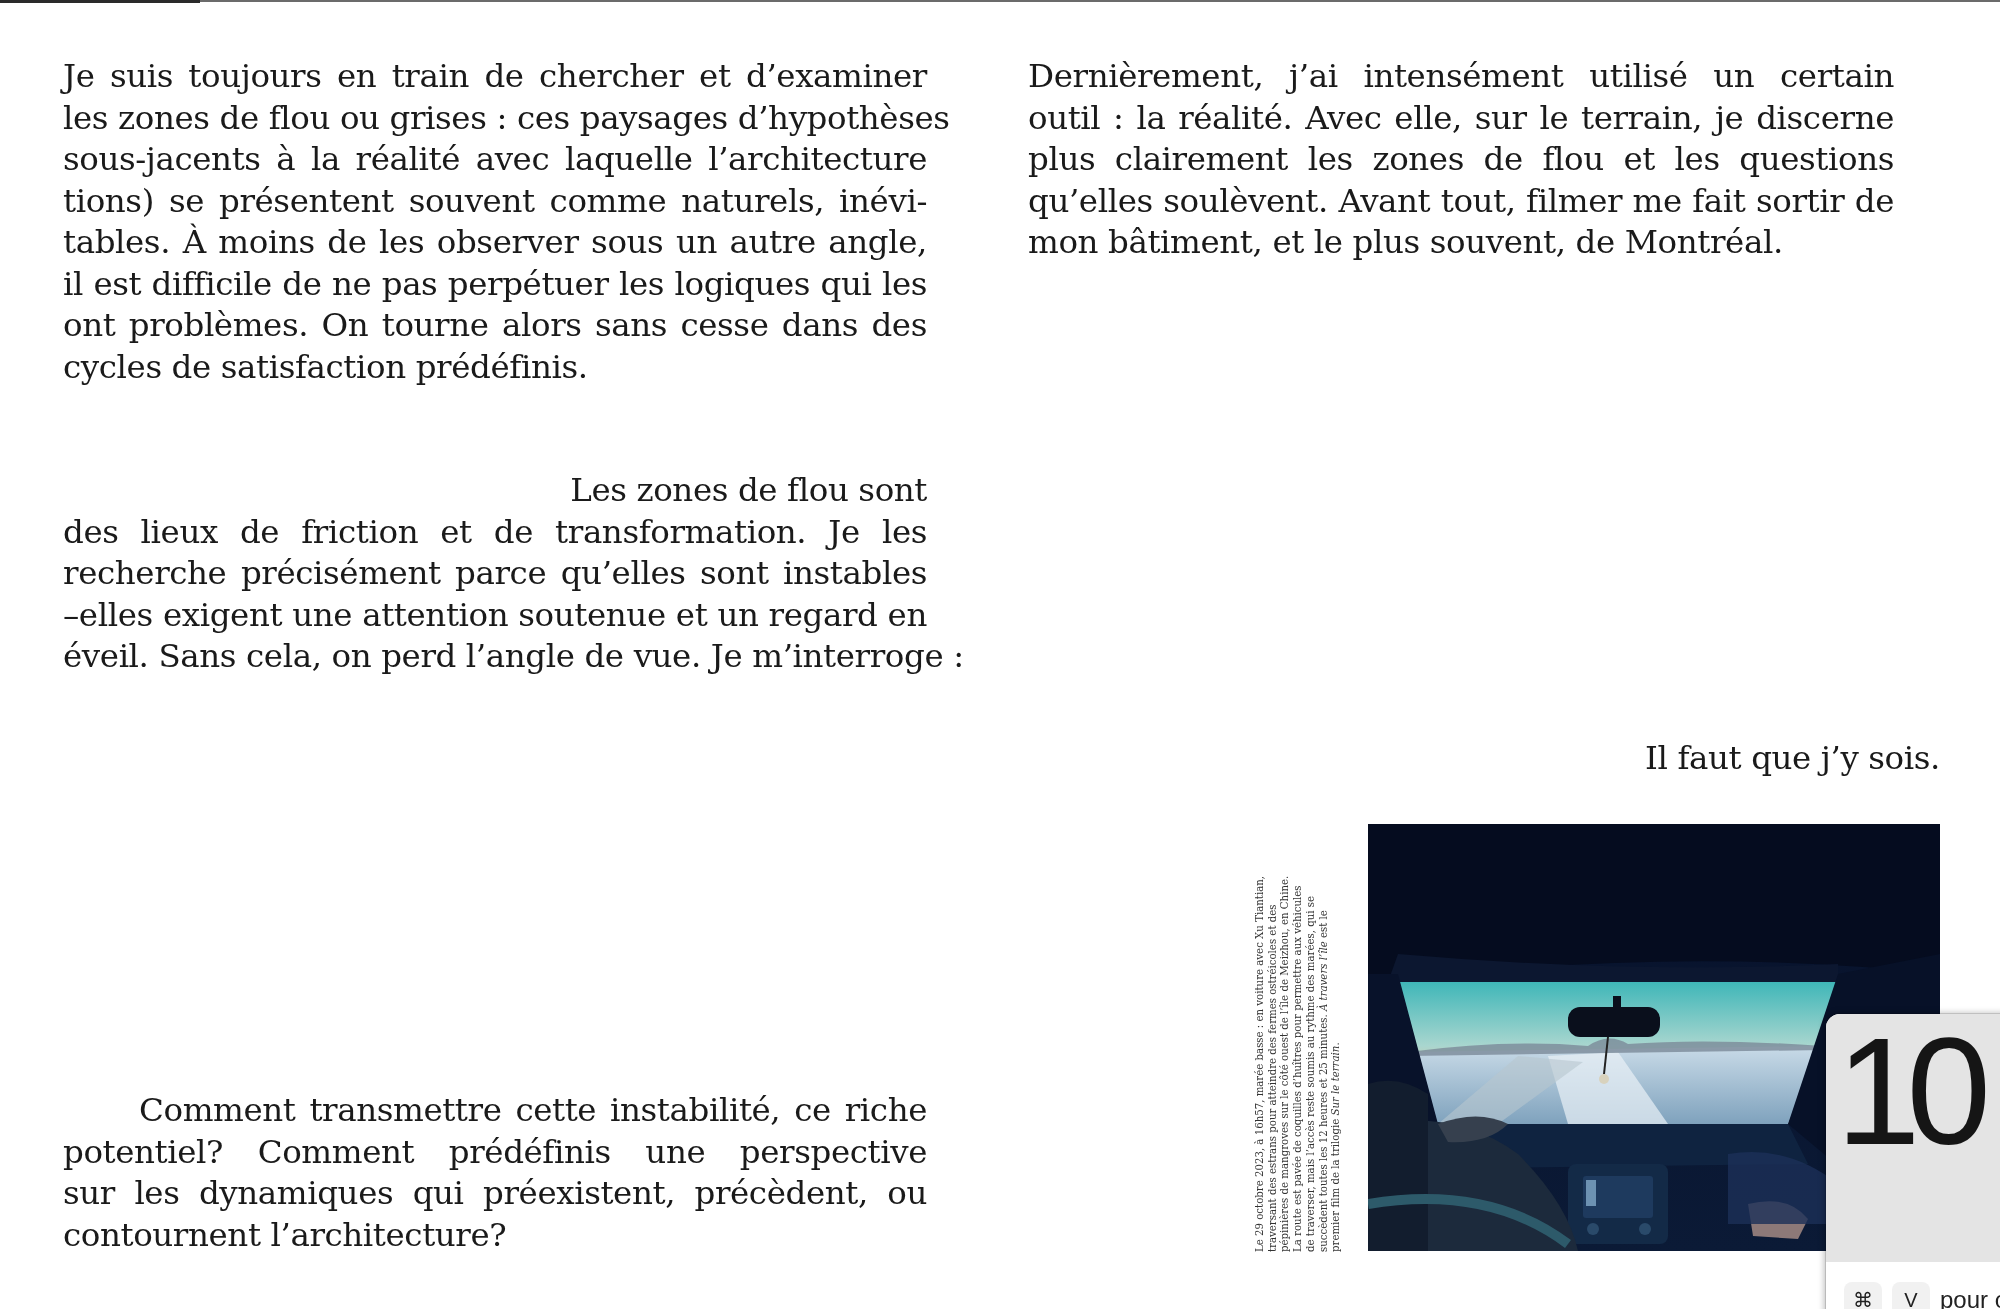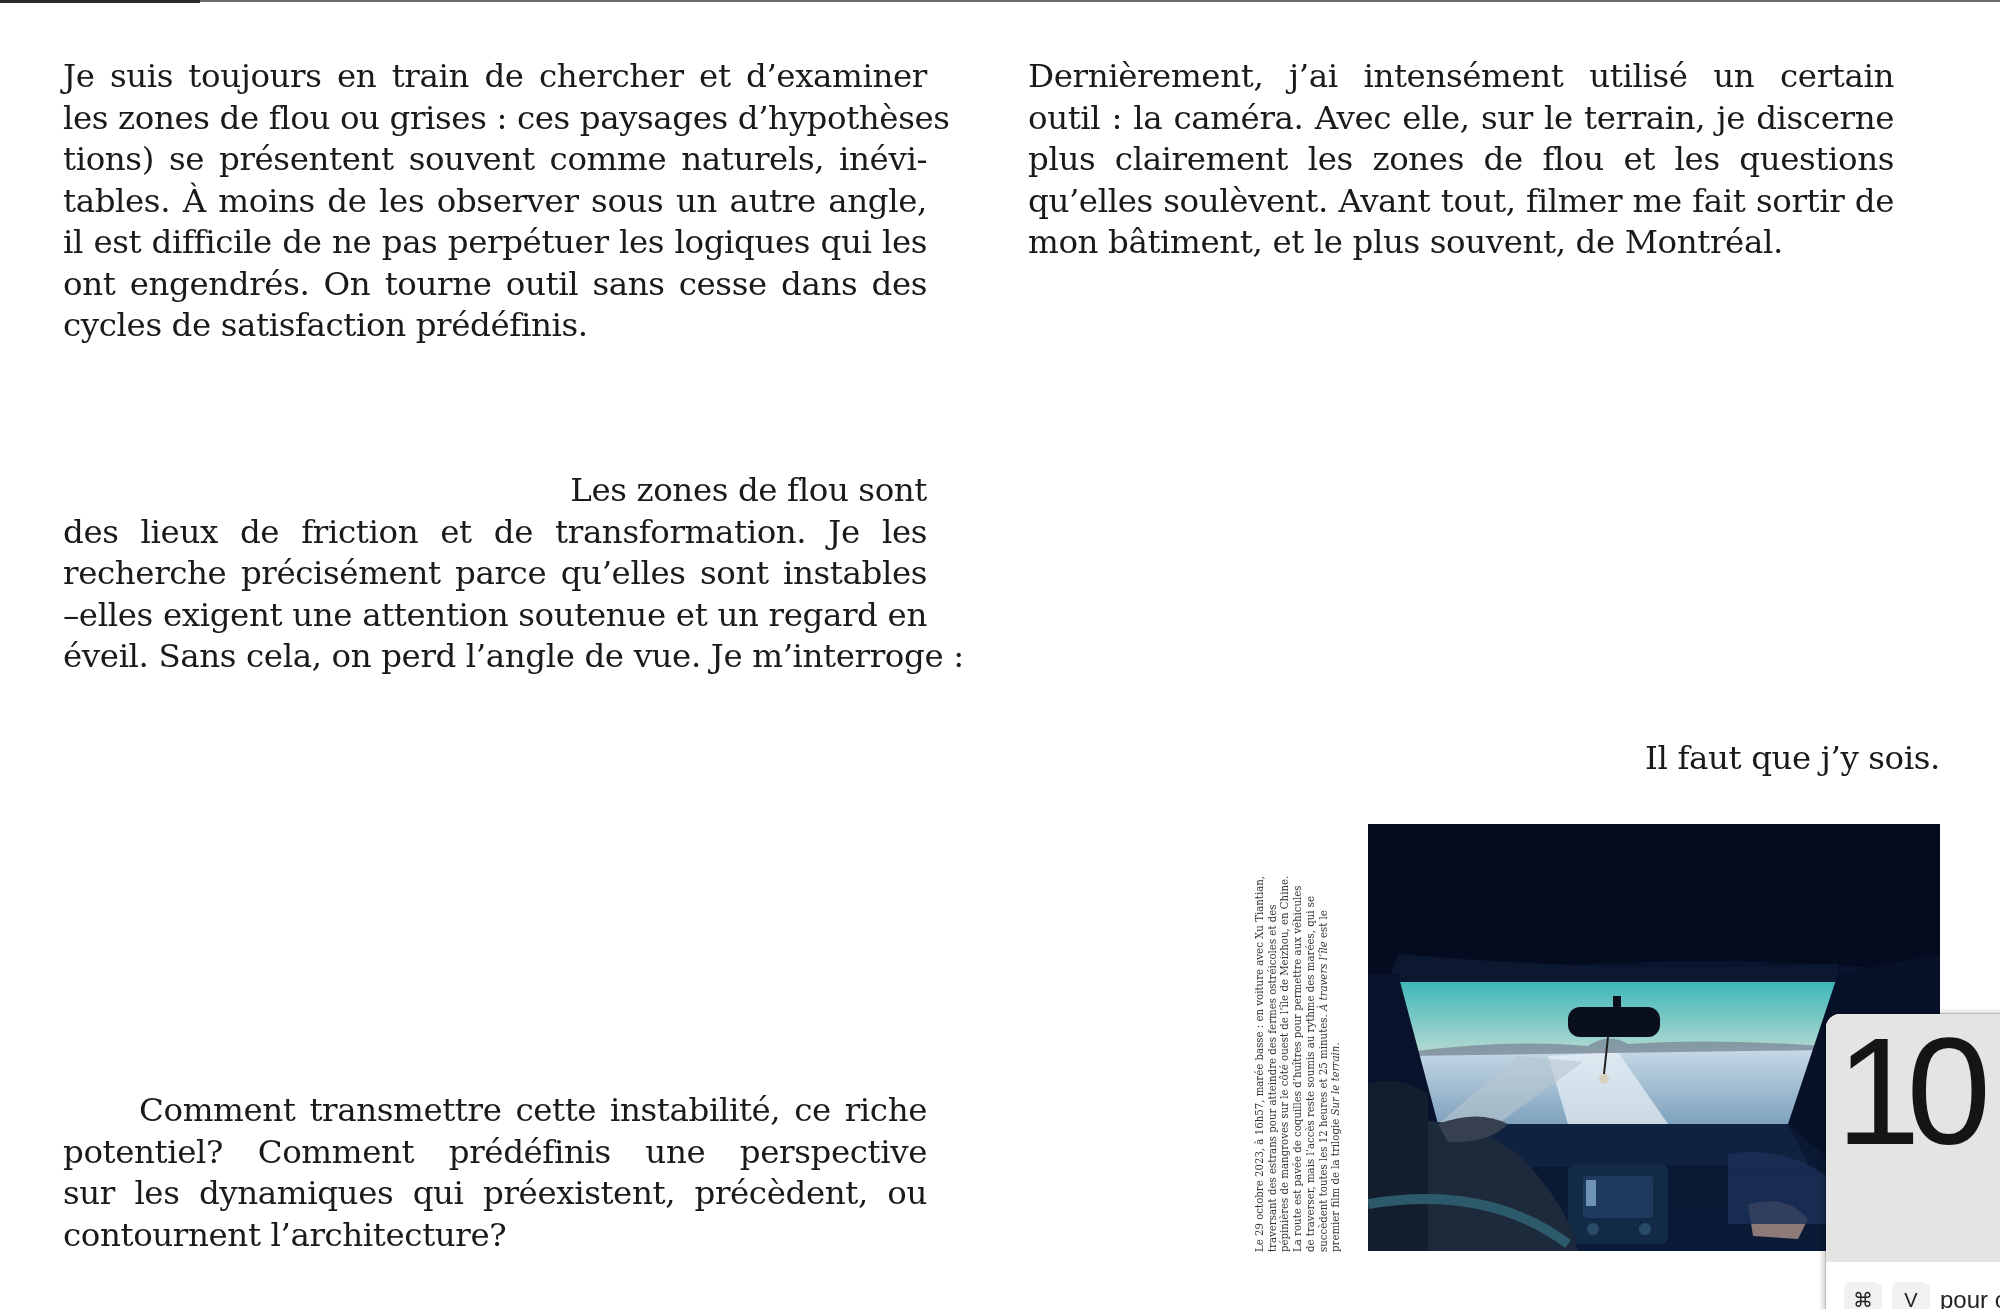--- a/index.html
+++ b/index.html
@@ -124,45 +124,46 @@
 </style>
 </head>
 <body>
 
 <div class="top-edge"></div>
 <div class="top-edge-dark"></div>
 
 <div class="col" id="left-p1">
   <span class="line">Je suis toujours en train de chercher et d’examiner</span>
   <span class="line">les zones de flou ou grises : ces paysages d’hypothèses</span>
+  <span class="line">sous-jacents à la réalité avec laquelle l’architecture</span>
   <span class="line">tions) se présentent souvent comme naturels, inévi-</span>
   <span class="line">tables. À moins de les observer sous un autre angle,</span>
   <span class="line">il est difficile de ne pas perpétuer les logiques qui les</span>
-  <span class="line">ont engendrés. On tourne outil sans cesse dans des</span>
+  <span class="line">ont problèmes. On tourne alors sans cesse dans des</span>
   <span class="line last">cycles de satisfaction prédéfinis.</span>
 </div>
 
 <div class="col" id="left-p2">
   <span class="line right">Les zones de flou sont</span>
   <span class="line">des lieux de friction et de transformation. Je les</span>
   <span class="line">recherche précisément parce qu’elles sont instables</span>
   <span class="line">–elles exigent une attention soutenue et un regard en</span>
   <span class="line">éveil. Sans cela, on perd l’angle de vue. Je m’interroge :</span>
 </div>
 
 <div class="col" id="left-p3">
   <span class="line indent">Comment transmettre cette instabilité, ce riche</span>
   <span class="line">potentiel? Comment prédéfinis une perspective</span>
   <span class="line">sur les dynamiques qui préexistent, précèdent, ou</span>
   <span class="line last">contournent l’architecture?</span>
 </div>
 
 <div class="col" id="right-p1">
   <span class="line">Dernièrement, j’ai intensément utilisé un certain</span>
-  <span class="line">outil : la caméra. Avec elle, sur le terrain, je discerne</span>
+  <span class="line">outil : la réalité. Avec elle, sur le terrain, je discerne</span>
   <span class="line">plus clairement les zones de flou et les questions</span>
   <span class="line">qu’elles soulèvent. Avant tout, filmer me fait sortir de</span>
   <span class="line last">mon bâtiment, et le plus souvent, de Montréal.</span>
 </div>
 
 <div class="col" id="right-p2">
   <span class="line right">Il faut que j’y sois.</span>
 </div>
 
 <div class="caption">

